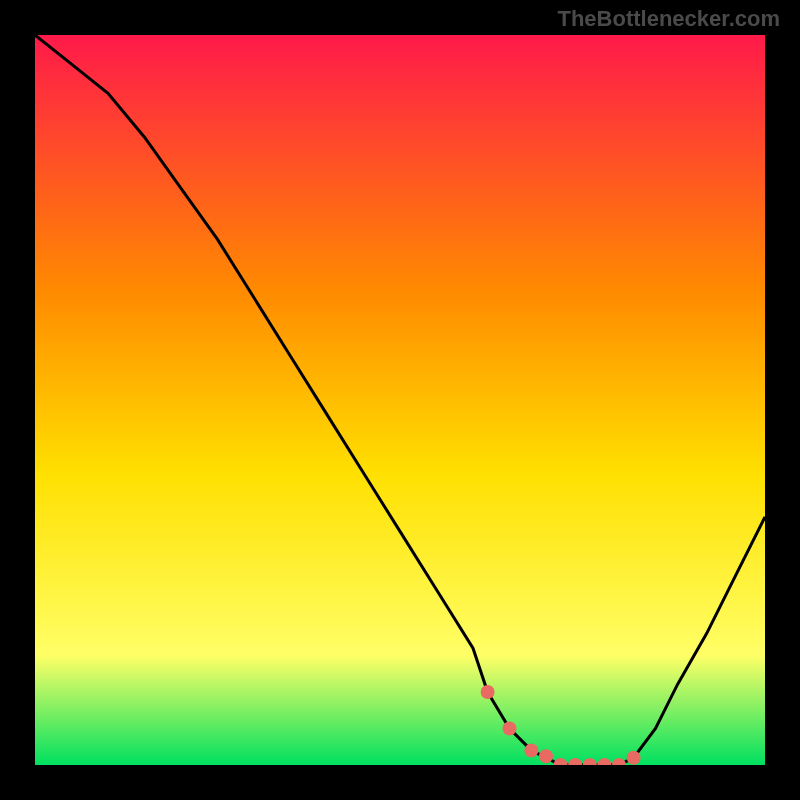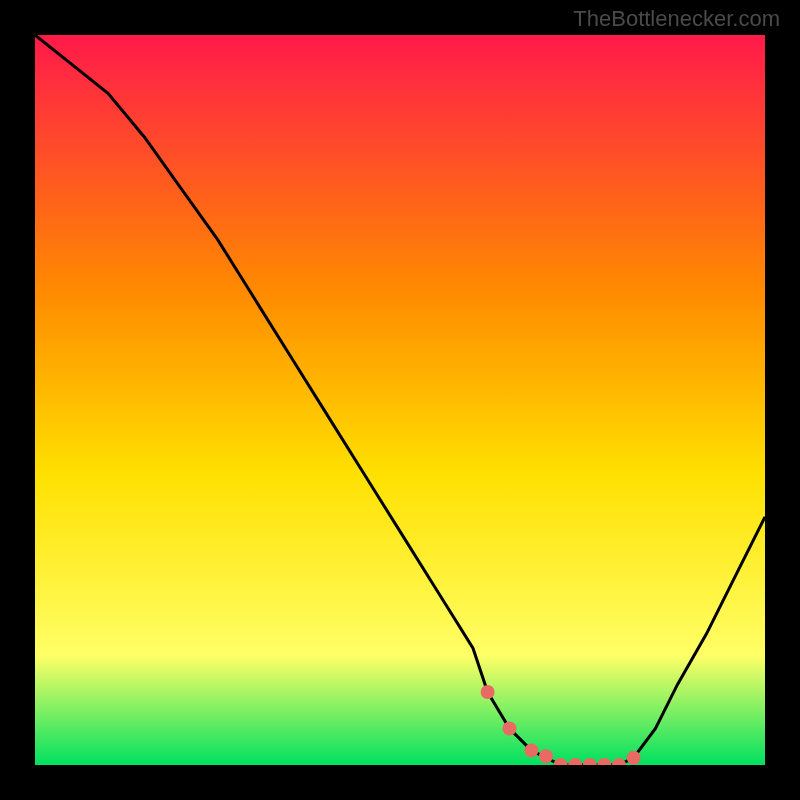--- a/index.html
+++ b/index.html
@@ -10,21 +10,21 @@
     height: 800px;
     position: relative;
     font-family: Arial, sans-serif;
   }
   .watermark {
     position: absolute;
     top: 6px;
     right: 20px;
     color: #4a4a4a;
     font-size: 22px;
-    font-weight: normal;
+    font-weight: bold;
     z-index: 10;
   }
   .chart-wrap {
     position: absolute;
     left: 35px;
     top: 35px;
     width: 730px;
     height: 730px;
   }
   svg { display: block; }

